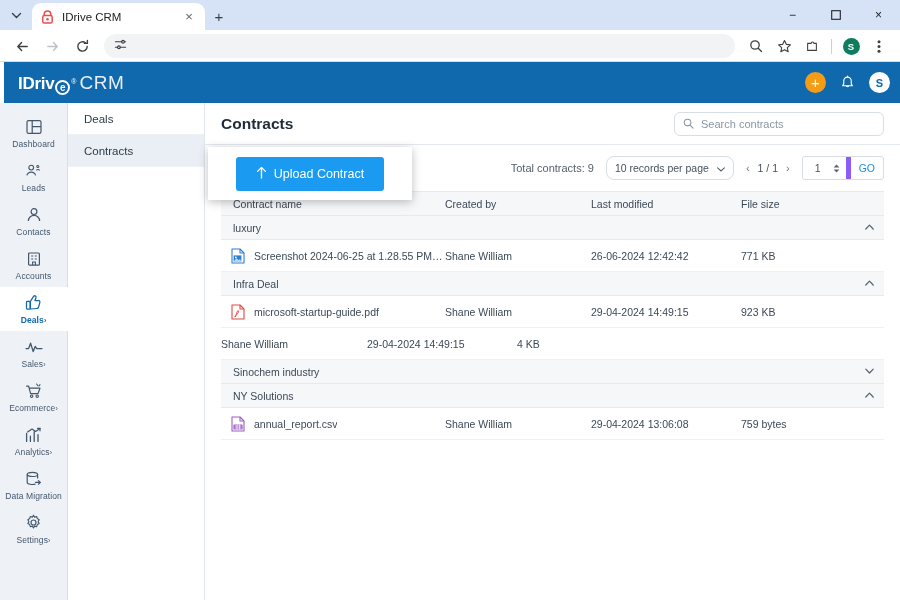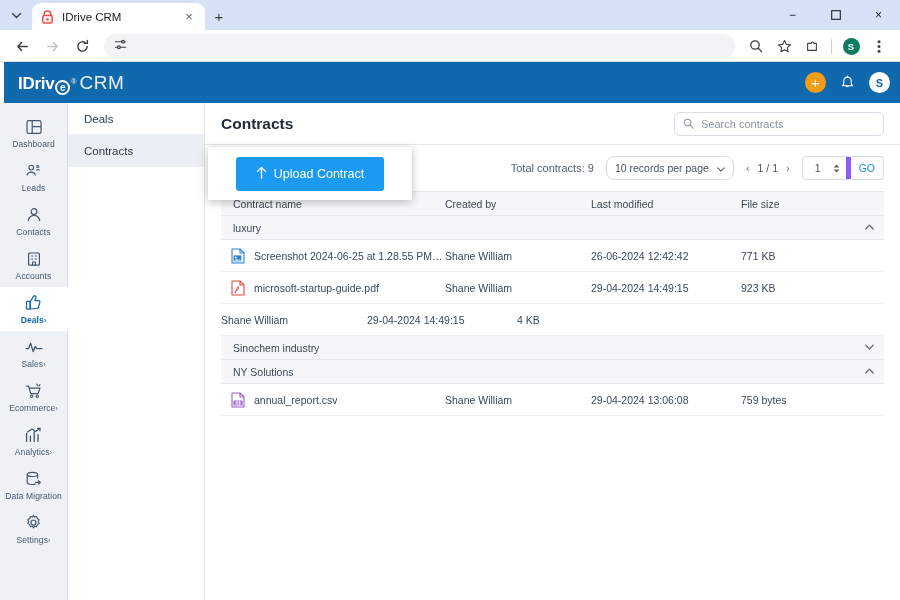--- a/index.html
+++ b/index.html
@@ -502,20 +502,28 @@
                 <path d="M2.6 13.4 L5.6 10.2 L7.6 12.2 L9 11 L10.4 13.4 Z" fill="#bcd9f2"></path>
               </svg>
           </span>
           <span>Screenshot 2024-06-25 at 1.28.55 PM.png</span>
         </div>
         <div class="col-by">Shane William</div>
         <div class="col-mod">26-06-2024 12:42:42</div>
         <div class="col-size">771 KB</div>
       </div>
 
+      <div class="group-row">
+        <span>Infra Deal</span>
+        <span class="group-caret">
+          <svg width="9" height="6" viewBox="0 0 9 6">
+              <path d="M0.8 5 L4.5 1.2 L8.2 5" fill="none" stroke="#55626f" stroke-width="1.2" stroke-linecap="round" stroke-linejoin="round"></path>
+            </svg>
+        </span>
+      </div>
       <div class="file-row">
         <div class="fname">
           <span class="fico">
             <svg width="14" height="16" viewBox="0 0 14 16">
                 <path d="M1 1 H9 L13 5 V15 H1 Z" fill="#fff" stroke="#e04a43" stroke-width="1.1" stroke-linejoin="round"></path>
                 <path d="M9 1 V5 H13" fill="none" stroke="#e04a43" stroke-width="1.1" stroke-linejoin="round"></path>
                 <path d="M4.2 13 c1.6 -3.6 2 -6.4 2.9 -6.4 c.9 0 .3 2.6 -1.8 4.6 c-1.1 1 -1.6 1.3 -1.1 1.8 z" fill="none" stroke="#e04a43" stroke-width="1"></path>
               </svg>
           </span>
           <span>microsoft-startup-guide.pdf</span>

